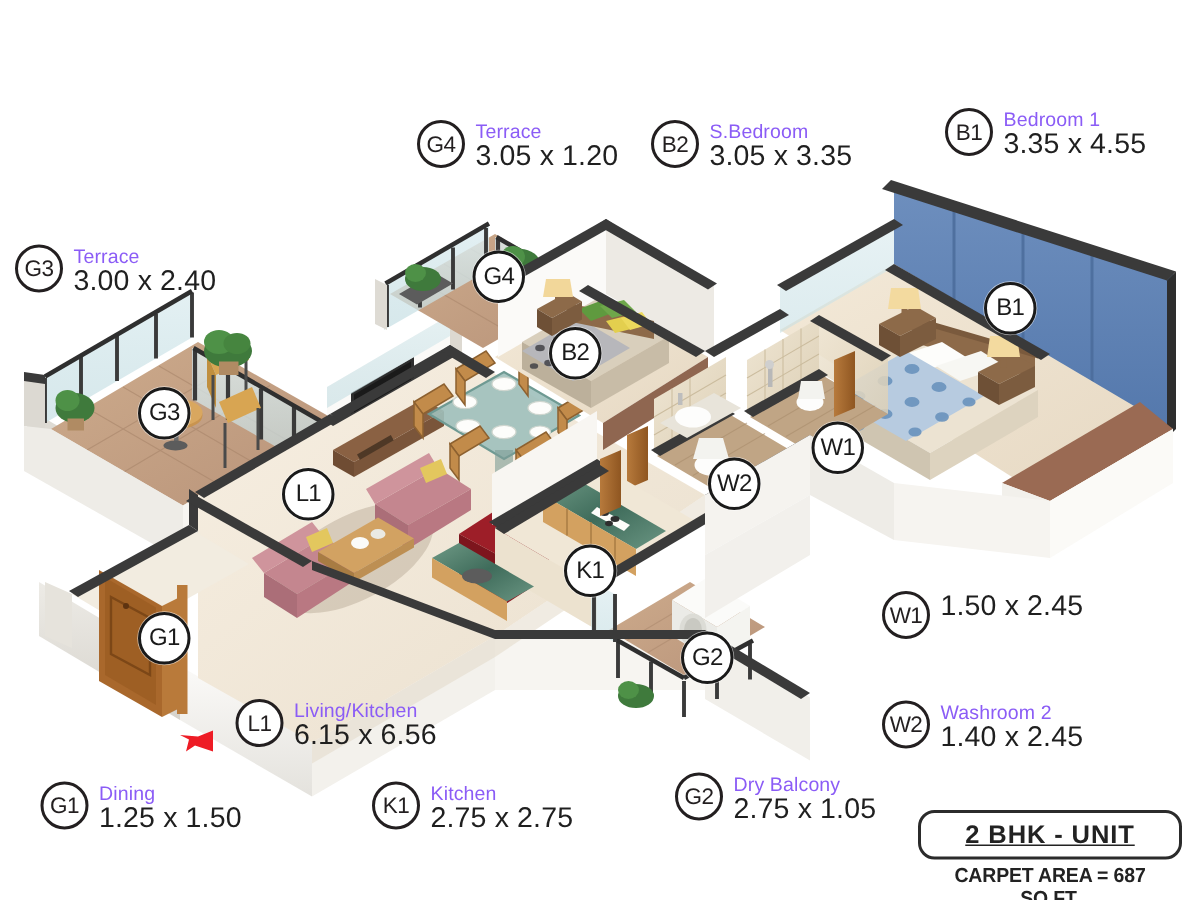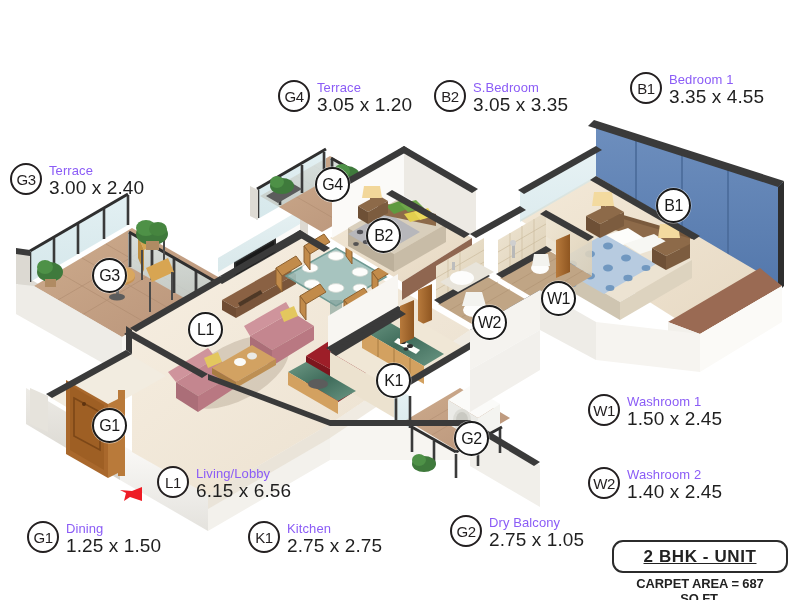--- a/index.html
+++ b/index.html
@@ -633,35 +633,34 @@
       <div class="callout dimleft" style="left: 10px; top: 163px;">
         <div class="badge">G3</div>
         <div class="txt">
           <div class="rname">Terrace</div>
           <div class="rdim">3.00 x 2.40</div>
         </div>
       </div>
       <div class="callout dimcenter" style="left: 588px; top: 394px;">
         <div class="badge">W1</div>
         <div class="txt">
-          <div class="rname">Washroom 1</div>
           <div class="rdim">1.50 x 2.45</div>
         </div>
       </div>
       <div class="callout dimcenter" style="left: 588px; top: 467px;">
         <div class="badge">W2</div>
         <div class="txt">
           <div class="rname">Washroom 2</div>
           <div class="rdim">1.40 x 2.45</div>
         </div>
       </div>
       <div class="callout dimcenter" style="left: 157px; top: 466px;">
         <div class="badge">L1</div>
         <div class="txt">
-          <div class="rname">Living/Lobby</div>
+          <div class="rname">Living/Kitchen</div>
           <div class="rdim">6.15 x 6.56</div>
         </div>
       </div>
       <div class="callout dimcenter" style="left: 450px; top: 515px;">
         <div class="badge">G2</div>
         <div class="txt">
           <div class="rname">Dry Balcony</div>
           <div class="rdim">2.75 x 1.05</div>
         </div>
       </div>

